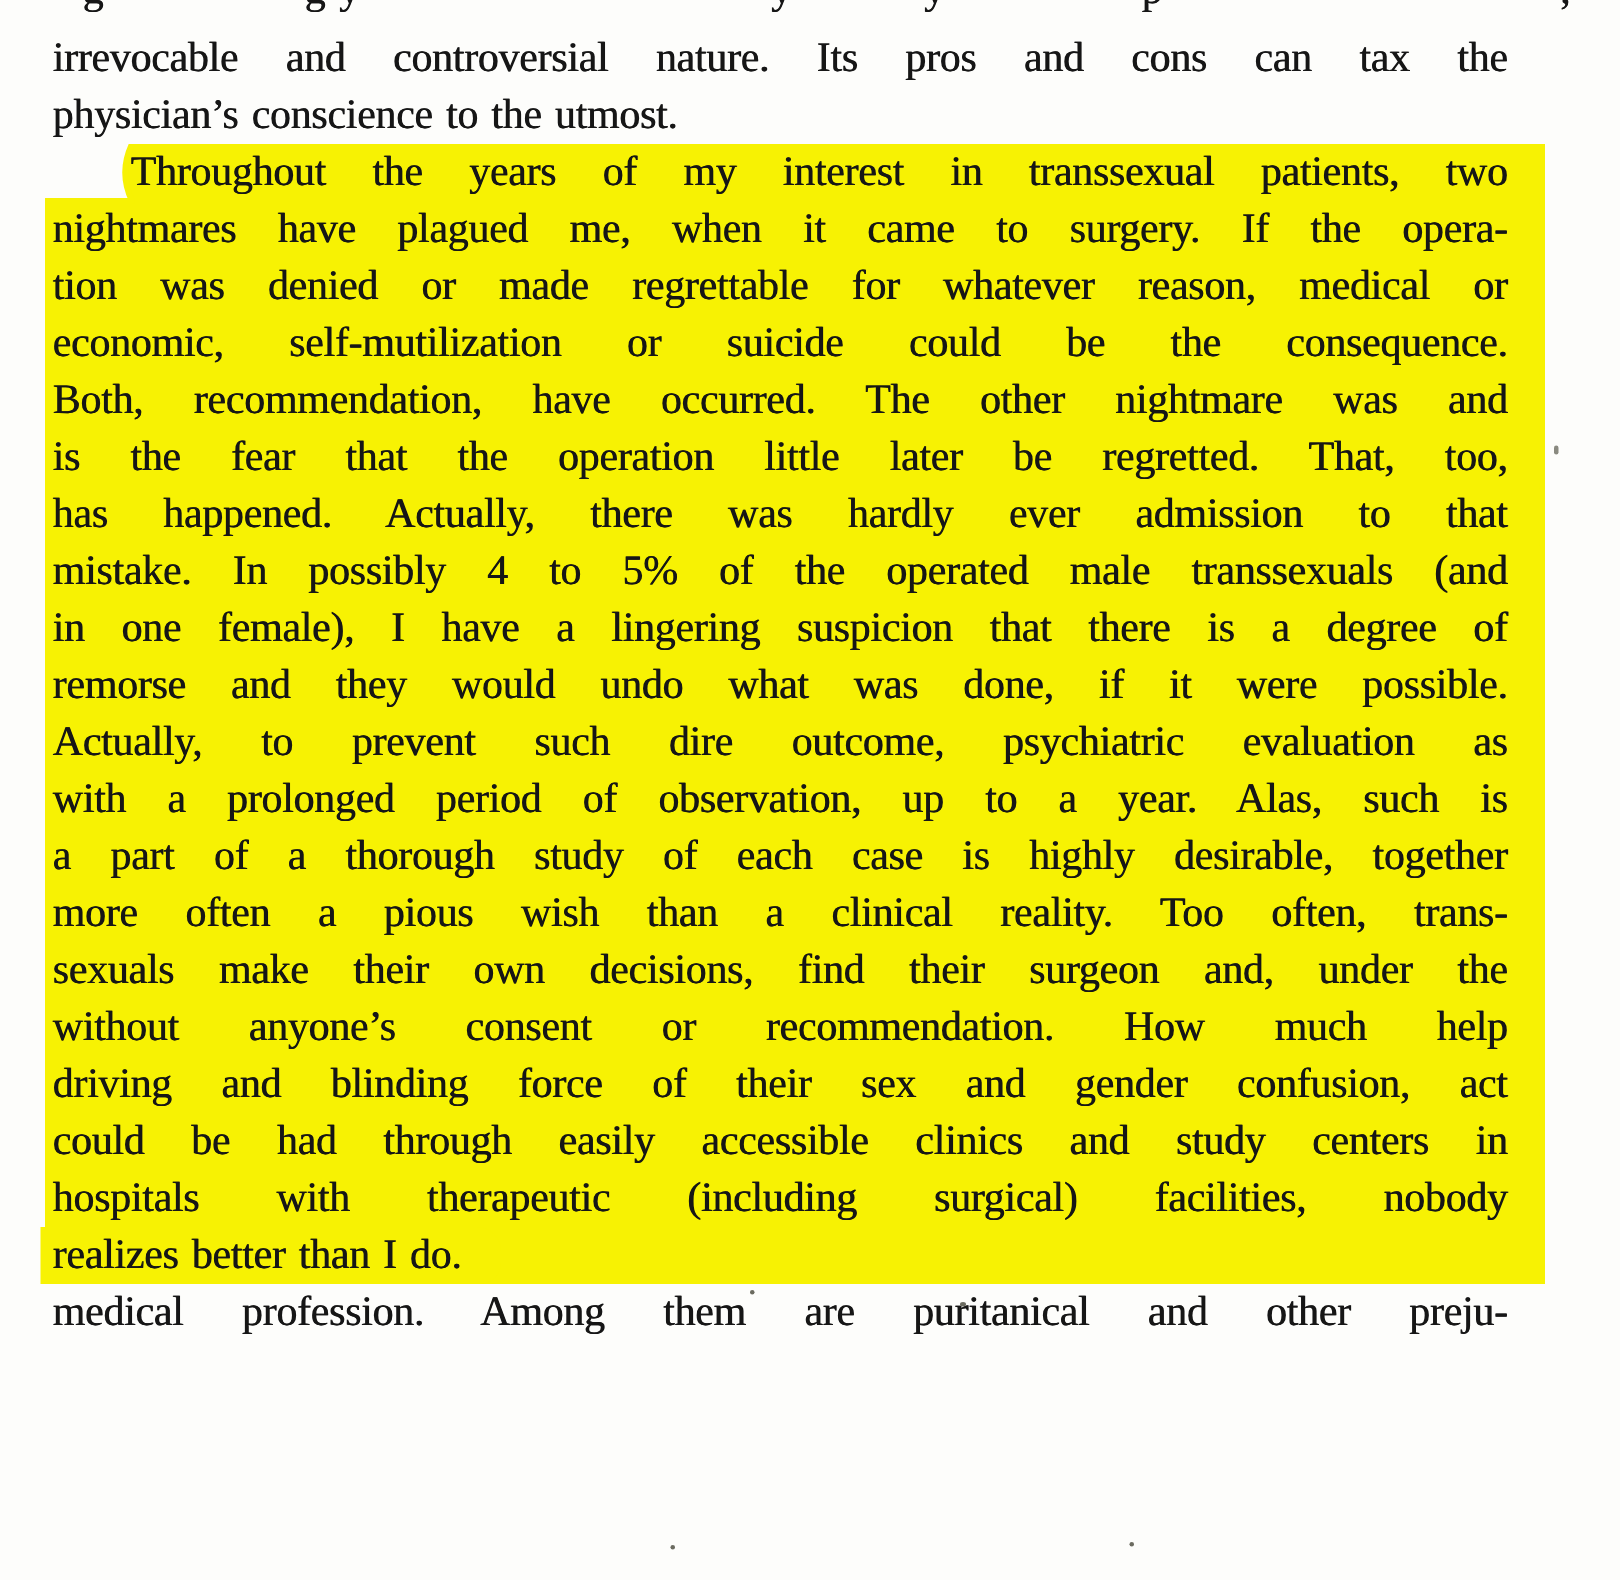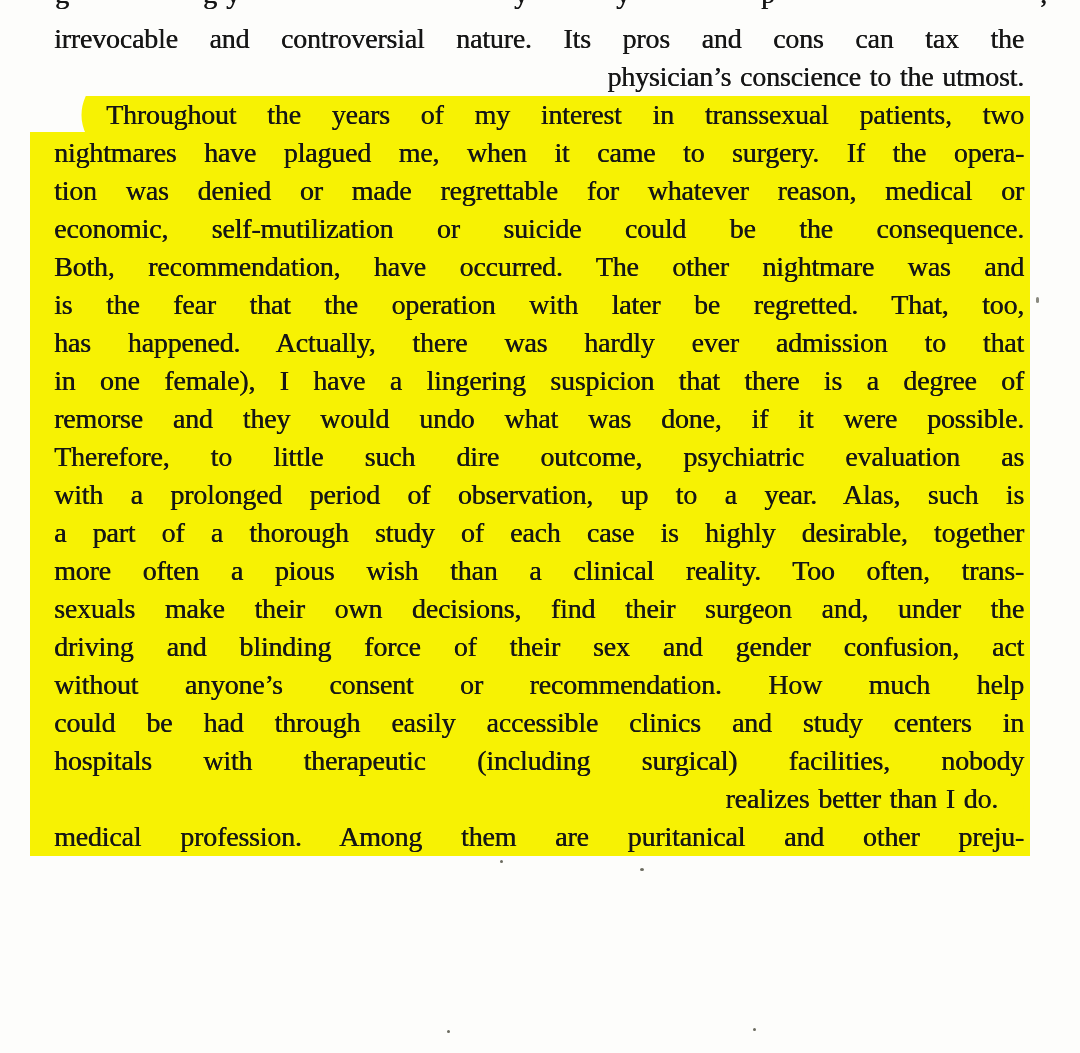--- a/index.html
+++ b/index.html
@@ -21,28 +21,28 @@
   .clipped-line span{
     position:absolute;top:-24px;
     font-size:28px;line-height:36px;
     text-shadow:0.4px 0 0 currentColor;
   }
 
   
   .hl-svg{position:absolute;left:30px;top:96px;width:1000px;height:760px;}
 
   .textcol{
-    position:absolute;left:54px;top:20px;width:970px;
+    position:absolute;left:35px;top:20px;width:970px;
     font-size:28px;letter-spacing:-0.2px;word-spacing:2px;
     text-shadow:0.4px 0 0 currentColor;
   }
   .line{height:38px;line-height:38px;white-space:normal;}
   .just{text-align:justify;text-align-last:justify;}
   .indent{padding-left:52px;}
-  .plain{text-align:right;}
+  .plain{text-align:left;}
 
   
   .hl-stub span{
     display:inline-block;height:38px;line-height:38px;
     background:var(--hl,#f7f203);
     padding:0 26px 0 8px;margin-left:-8px;
     border-radius:0 16px 14px 0;
   }
 
   .speck{position:absolute;background:#6b6b60;border-radius:50%;}
@@ -83,31 +83,32 @@
 
   <div class="textcol">
     <div class="line just">irrevocable and controversial nature. Its pros and cons can tax the</div>
     <div class="line plain">physician’s conscience to the utmost.</div>
 
     <div class="line just indent">Throughout the years of my interest in transsexual patients, two</div>
     <div class="line just">nightmares have plagued me, when it came to surgery. If the opera-</div>
     <div class="line just">tion was denied or made regrettable for whatever reason, medical or</div>
     <div class="line just">economic, self-mutilization or suicide could be the consequence.</div>
     <div class="line just">Both, recommendation, have occurred. The other nightmare was and</div>
-    <div class="line just">is the fear that the operation with later be regretted. That, too,</div>
+    <div class="line just">is the fear that the operation little later be regretted. That, too,</div>
     <div class="line just">has happened. Actually, there was hardly ever admission to that</div>
+    <div class="line just">mistake. In possibly 4 to 5% of the operated male transsexuals (and</div>
     <div class="line just">in one female), I have a lingering suspicion that there is a degree of</div>
     <div class="line just">remorse and they would undo what was done, if it were possible.</div>
-    <div class="line just">Therefore, to little such dire outcome, psychiatric evaluation as</div>
+    <div class="line just">Actually, to prevent such dire outcome, psychiatric evaluation as</div>
     <div class="line just">with a prolonged period of observation, up to a year. Alas, such is</div>
     <div class="line just">a part of a thorough study of each case is highly desirable, together</div>
     <div class="line just">more often a pious wish than a clinical reality. Too often, trans-</div>
     <div class="line just">sexuals make their own decisions, find their surgeon and, under the</div>
+    <div class="line just">without anyone’s consent or recommendation. How much help</div>
     <div class="line just">driving and blinding force of their sex and gender confusion, act</div>
-    <div class="line just">without anyone’s consent or recommendation. How much help</div>
     <div class="line just">could be had through easily accessible clinics and study centers in</div>
     <div class="line just">hospitals with therapeutic (including surgical) facilities, nobody</div>
     <div class="line plain hl-stub">
       <span>realizes better than I do.</span>
     </div>
 
     <div class="line just">medical profession. Among them are puritanical and other preju-</div>
   </div>
 
   <div class="speck s1"></div>

